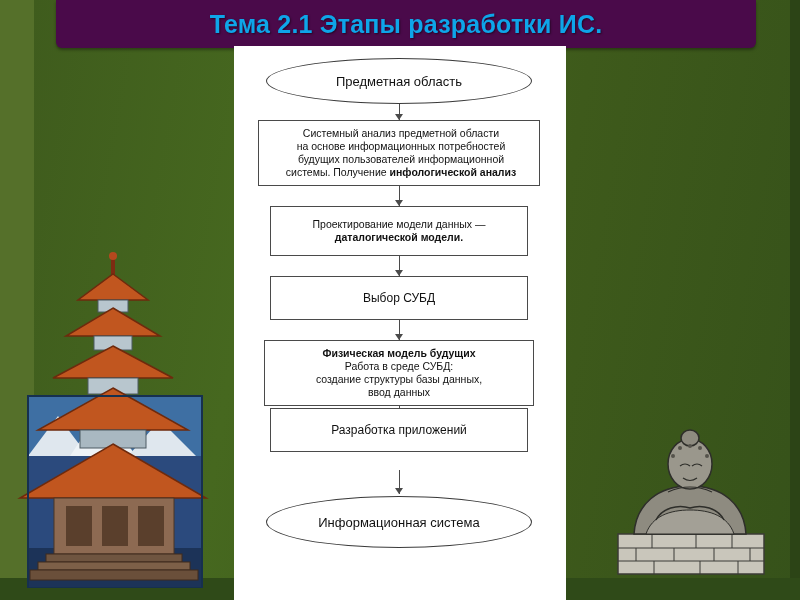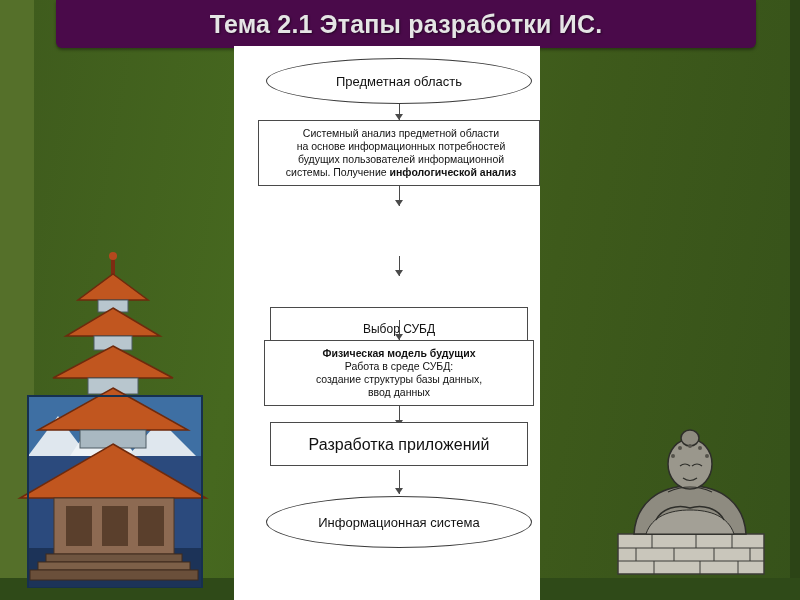--- a/index.html
+++ b/index.html
@@ -67,34 +67,34 @@
     border-bottom-right-radius: 6px;
     box-shadow: 0 2px 3px rgba(0,0,0,0.35);
   }
   .title-text {
     position: absolute;
     left: 0; top: 0;
     width: 700px;
     height: 48px;
     line-height: 48px;
     text-align: center;
-    color: #e5e5e5;
+    color: #0ea5e9;
     font-size: 25px;
     font-weight: bold;
     letter-spacing: 0.2px;
     white-space: nowrap;
     text-shadow: 1px 1px 2px rgba(0,0,0,0.5);
   }
 
   
   .diagram {
     position: absolute;
     left: 234px;
     top: 46px;
-    width: 306px;
+    width: 332px;
     height: 554px;
     background: #ffffff;
     box-sizing: border-box;
     padding: 8px 14px 6px 14px;
   }
   .diagram-inner {
     position: relative;
     width: 302px;
     height: 540px;
   }
@@ -259,39 +259,43 @@
 
       <div class="node" style="left:10px; top:66px; width:282px; height:66px;padding-left:8px;">
         <span class="node-text">Системный анализ предметной области
 на основе информационных потребностей
 будущих пользователей информационной
 системы. Получение <b>инфологической анализ</b></span>
       </div>
       <div class="connector" style="left:151px; top:132px; height:20px;"></div>
       <div class="arrowhead" style="left:147px; top:146px;"></div>
 
+      <div class="node" style="left:22px; top:152px; width:258px; height:50px;">
+        <span class="node-text">Проектирование модели данных —
+<b>даталогической модели.</b></span>
+      </div>
       <div class="connector" style="left:151px; top:202px; height:20px;"></div>
       <div class="arrowhead" style="left:147px; top:216px;"></div>
 
-      <div class="node" style="left:22px; top:222px; width:258px; height:44px; font-size:12px;margin-top:31px;">
+      <div class="node" style="left:22px; top:222px; width:258px; height:44px; font-size:12px;">
         <span class="node-text">Выбор СУБД</span>
       </div>
       <div class="connector" style="left:151px; top:266px; height:20px;"></div>
       <div class="arrowhead" style="left:147px; top:280px;"></div>
 
       <div class="node" style="left:16px; top:286px; width:270px; height:66px;">
         <span class="node-text"><b>Физическая модель будущих</b>
 Работа в среде СУБД:
 создание структуры базы данных,
 ввод данных</span>
       </div>
       <div class="connector" style="left:151px; top:352px; height:20px;"></div>
       <div class="arrowhead" style="left:147px; top:366px;"></div>
 
-      <div class="node" style="left:22px; top:368px; width:258px; height:44px; font-size:16px;">
+      <div class="node" style="left:22px; top:354px; width:258px; height:44px; font-size:12px;">
         <span class="node-text">Разработка приложений</span>
       </div>
       <div class="connector" style="left:151px; top:416px; height:24px;"></div>
       <div class="arrowhead" style="left:147px; top:434px;"></div>
 
       <div class="node ellipse" style="left:18px; top:442px; width:266px; height:52px;text-align:right;">
         <span class="node-text">Информационная система</span>
       </div>
 
     </div>

